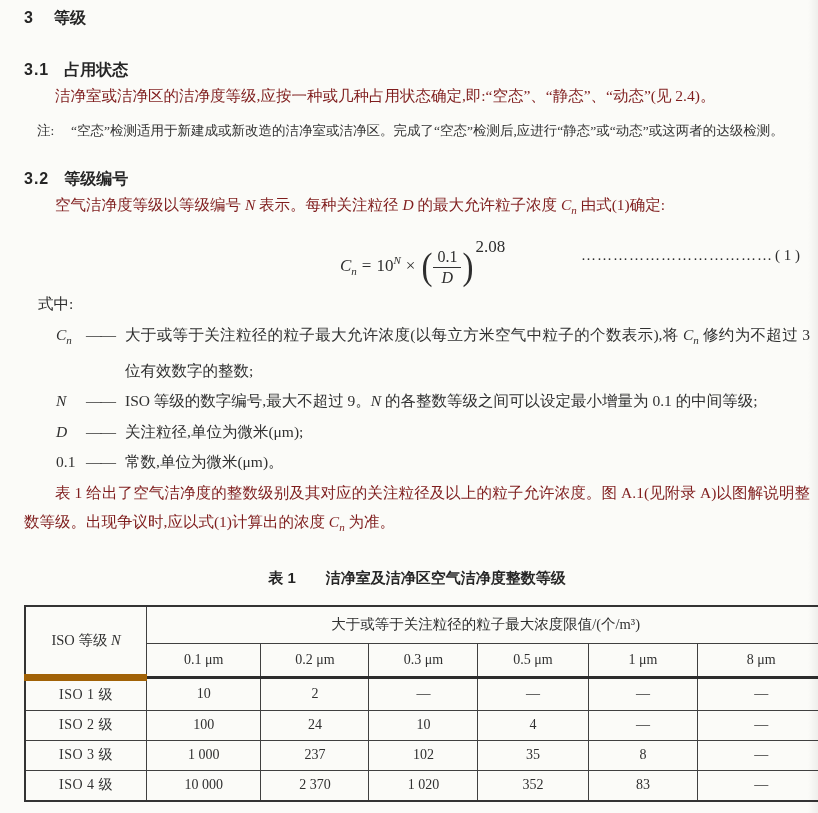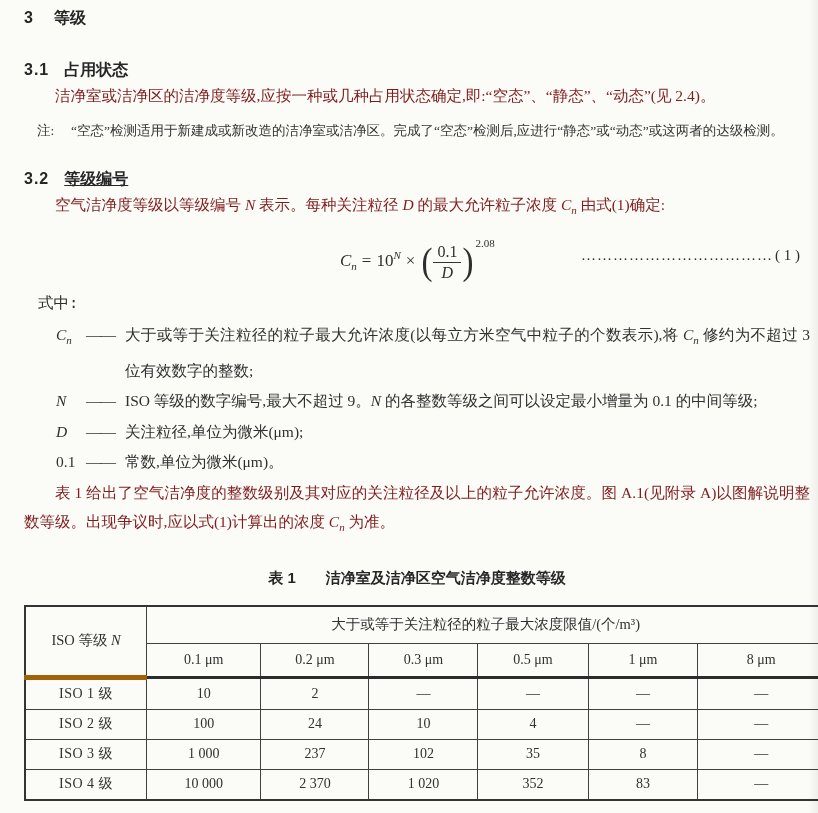--- a/index.html
+++ b/index.html
@@ -16,21 +16,21 @@
     pointer-events:none;
   }
   .page{padding:6px 8px 0 24px;}
 
   
   .h{font-family:"Liberation Sans","DejaVu Sans",sans-serif;font-weight:bold;
      font-size:16px;color:#262626;}
   .h .hnum{display:inline-block;margin-right:20px;letter-spacing:1px;}
   .h1{margin-top:2px;}
   .h2a{margin-top:31px;}
-  .h2b{margin-top:24px;text-decoration:underline;}
+  .h2b{margin-top:24px;}
   .h .hnum.small{margin-right:15px;}
 
   
   p.body{font-size:15.5px;line-height:29px;margin:0;text-align:justify;color:#7f1d1d;}
   .indent{text-indent:2em;}
   .p-occ{margin-top:13px;}
   .p-cls{margin-top:15px;}
   .p-tbl{margin-top:7px;}
 
   
@@ -43,46 +43,46 @@
   .math{position:absolute;left:316px;top:6px;font-size:17px;white-space:nowrap;}
   .mvar{font-style:italic;}
   .msub{font-size:11px;font-style:italic;}
   .msup{font-size:11px;}
   .mop{padding:0 5px;}
   .paren{display:inline-block;font-size:33px;font-weight:400;vertical-align:middle;
          line-height:28px;transform:scaleY(1.12);margin:0 1px;color:#2e2e2e;}
   .frac{display:inline-block;vertical-align:middle;text-align:center;font-size:16px;line-height:18px;}
   .fnum{display:block;padding:0 4px 1px;}
   .fden{display:block;border-top:1.3px solid #333;padding:1px 4px 0;}
-  .outer-exp{font-size:11px;vertical-align:19px;margin-left:1px;}
+  .outer-exp{font-size:17px;vertical-align:19px;margin-left:1px;}
   .eq-right{position:absolute;right:10px;top:16px;font-size:15px;white-space:nowrap;}
   .eq-leader{letter-spacing:1px;}
   .eq-no{margin-left:2px;}
 
   
-  .where{font-size:15.5px;line-height:26px;margin-top:6px;padding-left:14px;font-family:Liberation Mono, monospace;}
+  .where{font-size:15.5px;line-height:26px;margin-top:6px;padding-left:14px;}
   .defs{margin-top:3px;}
   .def{position:relative;padding-left:101px;line-height:30.5px;font-size:15.5px;
        text-align:justify;color:#303030;}
   .def .term{position:absolute;left:32px;top:0;}
   .def .dash{position:absolute;left:62px;top:0;letter-spacing:-1px;}
 
   
   .caption{margin-top:27px;text-align:center;font-family:"Liberation Sans","DejaVu Sans",sans-serif;
            font-weight:bold;font-size:15px;color:#262626;}
   .caption .cap-label{margin-right:30px;}
 
   
   table{width:802px;margin:17px auto 0;border-collapse:collapse;table-layout:fixed;
         border:2px solid #343434;font-size:14px;color:#303030;background:transparent;}
   th,td{border:1.2px solid #404040;text-align:center;vertical-align:middle;
         font-weight:normal;padding:0;}
   thead tr.top th{height:36px;font-size:14.5px;}
   thead tr.sub th{height:32px;border-bottom:3px solid #2c2c2c;}
-  th.corner{border-bottom:5px solid #a16207;}
+  th.corner{border-bottom:7px solid #a16207;}
   tbody td{height:29px;}
   tbody td.rowlabel{letter-spacing:0.5px;}
 </style>
 </head>
 <body>
 
 <div class="page">
 
   <div class="h h1">
     <span class="hnum">3</span><span>等级</span>

